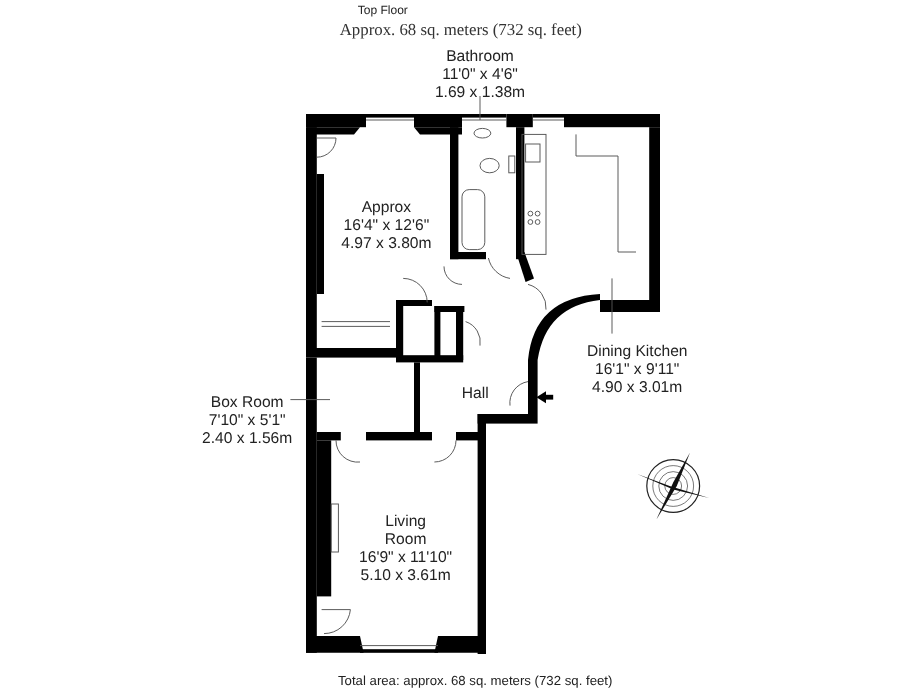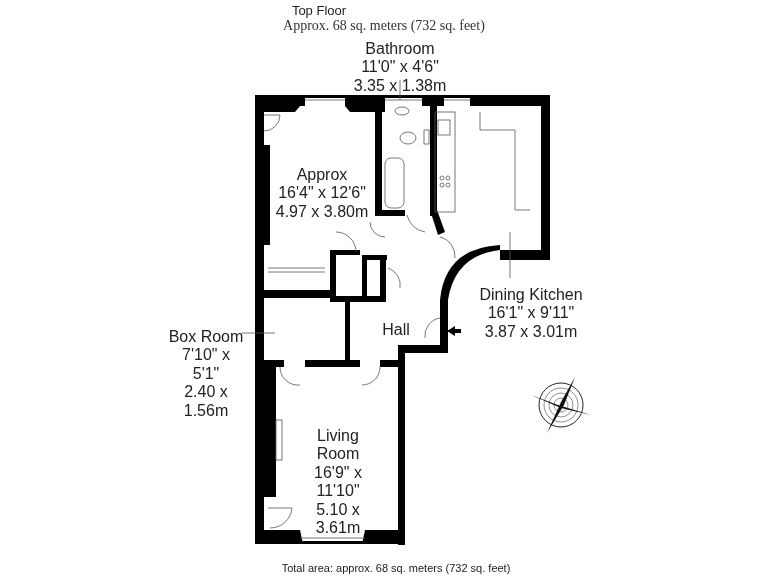--- a/index.html
+++ b/index.html
@@ -1,20 +1,20 @@
 <!DOCTYPE html>
 <html><head>
 <meta charset="utf-8">
 <style>
   html,body{margin:0;padding:0;background:#ffffff;}
   body{width:768px;height:576px;position:relative;overflow:hidden;font-family:"Liberation Sans",sans-serif;color:#222;}
   .txt{position:absolute;text-align:center;line-height:1.15;}
-  .title{left:0;width:638px;top:4px;font-size:13px;color:#222;}
+  .title{left:0;width:638px;top:4px;font-size:10px;color:#222;}
   .subtitle{left:0;width:768px;top:18px;font-size:14px;font-family:"Liberation Serif",serif;color:#333;}
-  .lbl{font-size:16px;color:#222;}
+  .lbl{font-size:13px;color:#222;}
   .footer{left:12px;width:768px;top:562px;font-size:11px;color:#222;}
   svg.plan{position:absolute;left:0;top:0;}
 </style>
 </head>
 <body>
 
 <div class="txt title">Top Floor</div>
 <div class="txt subtitle">Approx. 68 sq. meters (732 sq. feet)</div>
 
 <svg class="plan" width="768" height="576" viewBox="0 0 768 576">
@@ -122,33 +122,33 @@
     <circle r="12" fill="none" stroke="#444" stroke-width="0.6"></circle>
     <circle r="7" fill="none" stroke="#444" stroke-width="0.6"></circle>
     <polygon points="0,-3 14,-28 3,0 -14,28" fill="#111"></polygon>
     <polygon points="-3,0 -30,-10 0,3 30,10" fill="#111"></polygon>
   </g>
 </svg>
 
 <div class="txt lbl" style="left:340px;top:40px;width:120px;">
   <div>Bathroom</div>
   <div>11'0" x 4'6"</div>
-  <div>3.35 x 1.38m</div>
+  <div>1.69 x 1.38m</div>
 </div>
 
 <div class="txt lbl" style="left:272px;top:166px;width:100px;">
   <div>Approx</div>
   <div>16'4" x 12'6"</div>
   <div>4.97 x 3.80m</div>
 </div>
 
 <div class="txt lbl" style="left:476px;top:286px;width:110px;">
   <div>Dining Kitchen</div>
   <div>16'1" x 9'11"</div>
-  <div>3.87 x 3.01m</div>
+  <div>4.90 x 3.01m</div>
 </div>
 
 <div class="txt lbl" style="left:168px;top:308px;width:76px;margin-top:20px;">
   <div>Box Room</div>
   <div>7'10" x 5'1"</div>
   <div>2.40 x 1.56m</div>
 </div>
 
 <div class="txt lbl" style="left:380px;top:321px;width:32px;">Hall</div>
 

